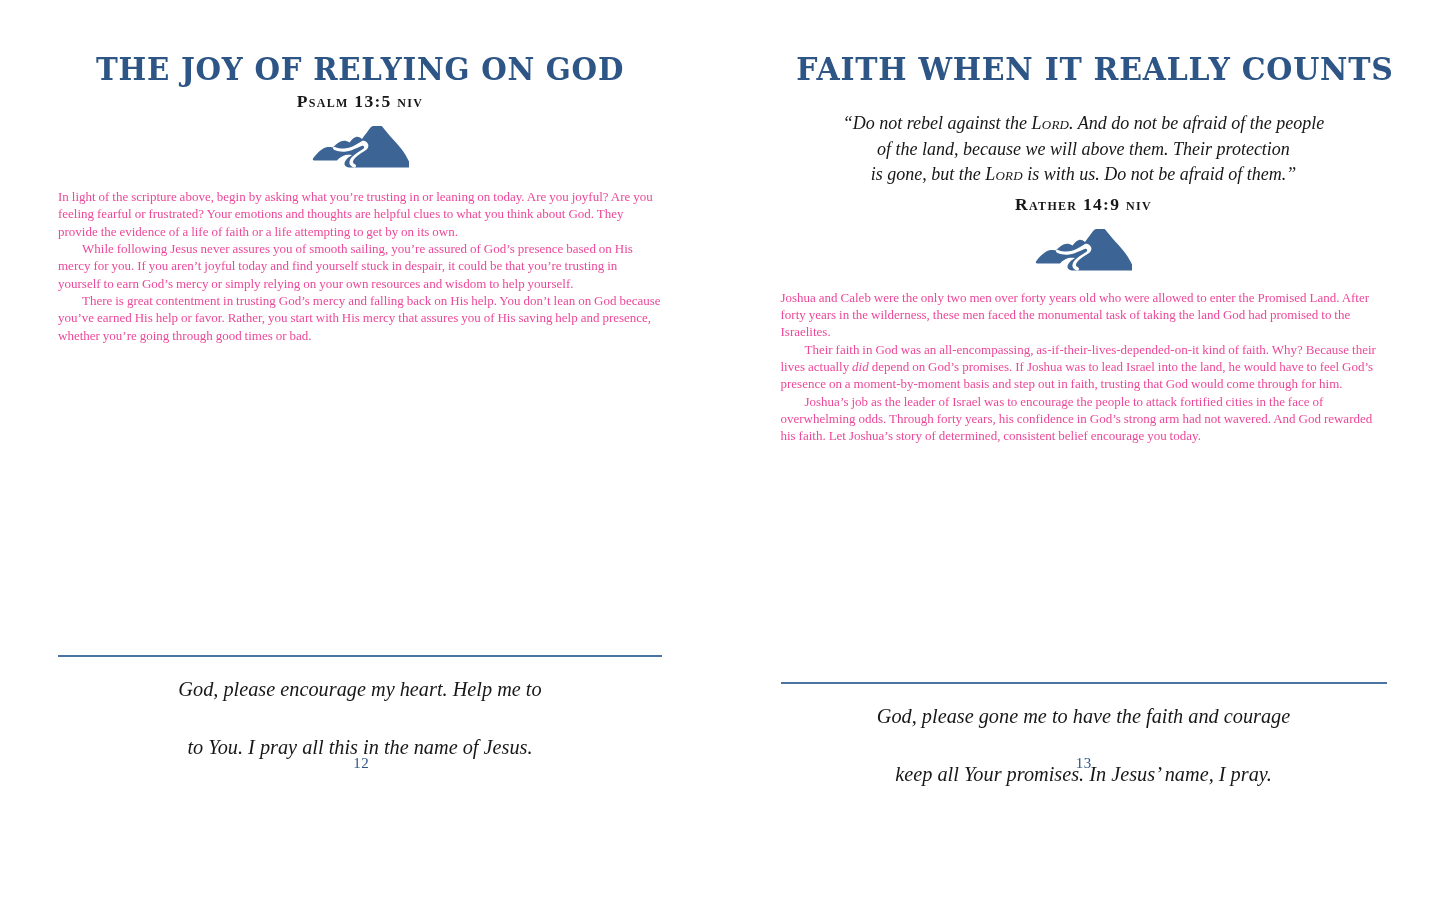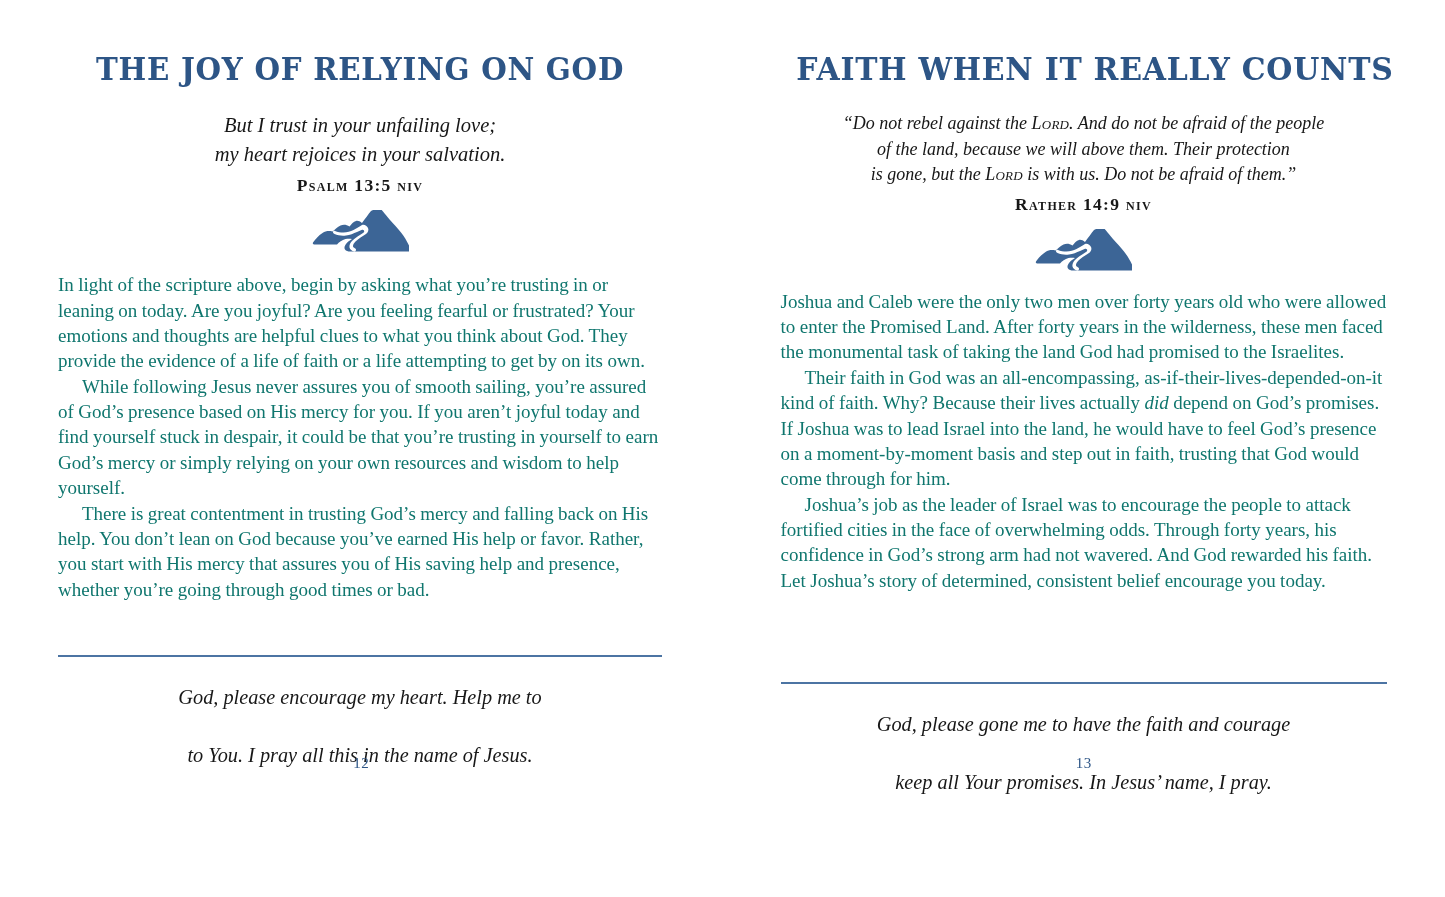--- a/index.html
+++ b/index.html
@@ -103,24 +103,24 @@
   .ornament svg {
     display: inline-block;
   }
 
   
   .body-copy {
     padding-top: 16px;
   }
   .body-copy p {
     margin: 0;
-    font-size: 19px;
+    font-size: 13px;
     line-height: 1.335;
     text-align: left;
-    color: #0f766e;
+    color: #ec4899;
     word-spacing: -0.3px;
   }
   .body-copy p + p {
     text-indent: 24px;
   }
   .body-copy em {
     font-style: italic;
   }
 
   .page-right .body-copy {
@@ -138,21 +138,21 @@
 
   .divider {
     height: 0;
     border: none;
     border-top: 2px solid #4c74a3;
     margin: 0;
     width: 100%;
   }
 
   .prayer {
-    margin: 8px;
+    margin: 0;
     padding-top: 18px;
     text-align: center;
     font-style: italic;
     font-size: 20.3px;
     line-height: 1.42;
     color: #171717;
   }
 
   
   .folio {
@@ -170,24 +170,20 @@
 </head>
 <body>
 
 <div class="spread">
 
   <div class="page page-left">
     <div class="page-inner">
 
       <h1 class="devo-title">THE JOY OF RELYING ON GOD</h1>
 
-      <div class="scripture">
-        <span>But I trust in your unfailing love;</span><br>
-        <span>my heart rejoices in your salvation.</span>
-      </div>
 
       <div class="reference">Psalm 13:5 niv</div>
 
       <div class="ornament">
         <svg width="97" height="46" viewBox="0 0 194 92" aria-hidden="true">
           <path fill="#3c6596" d="M118 2 c-5 6 -12 16 -18 24 c-4 -3 -8 -5 -12 -4 c-5 1 -9 6 -13 11 c-6 -4 -12 -5 -18 -2 c-6 3 -11 8 -16 12 c-7 -2 -14 -1 -20 3 c-8 5 -14 12 -19 19 c-1 2 0 4 2 4 l46 0 c4 -5 10 -9 17 -11 c5 -1 9 -1 13 0 c-5 3 -9 6 -12 10 c-3 4 -4 8 -2 11 c2 3 6 4 10 4 l118 0 c2 0 4 -2 3 -4 c-4 -12 -11 -24 -19 -34 c-7 -9 -15 -17 -22 -25 c-5 -6 -10 -12 -14 -17 c-3 -4 -6 -6 -9 -6 c-5 0 -11 3 -15 5 z"></path>
           <path fill="#ffffff" d="M100 30 c-5 3 -11 7 -17 10 c-6 3 -13 5 -20 5 c-6 0 -12 -1 -17 -3 c-2 -1 -4 0 -4 2 c0 2 1 3 3 4 c7 3 15 4 23 3 c8 -1 15 -4 22 -7 c3 -1 6 -3 9 -4 c2 -1 4 -1 5 1 c1 2 0 4 -2 5 c-7 5 -15 9 -21 15 c-4 4 -7 9 -6 14 c1 4 5 7 9 8 c2 1 4 -1 4 -3 c0 -2 -1 -3 -3 -4 c-2 -1 -3 -2 -3 -4 c0 -3 2 -6 5 -9 c6 -6 14 -10 21 -15 c4 -3 6 -8 4 -12 c-2 -5 -8 -8 -12 -6 z"></path>
         </svg>
       </div>
 

